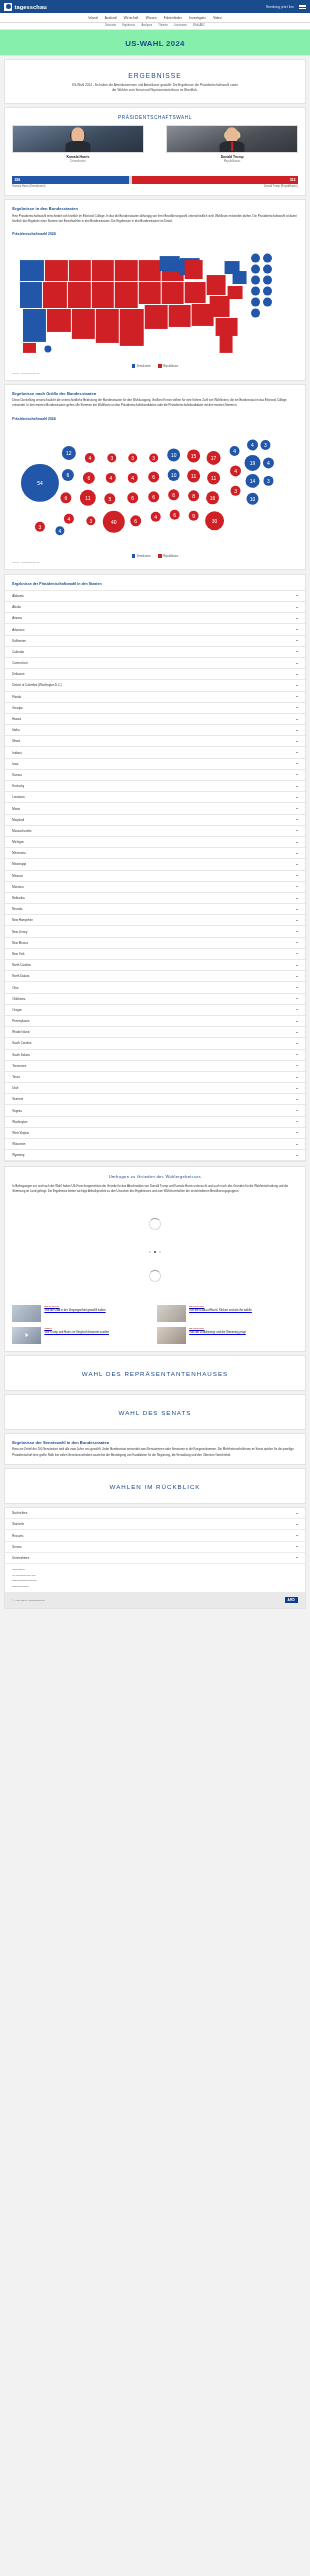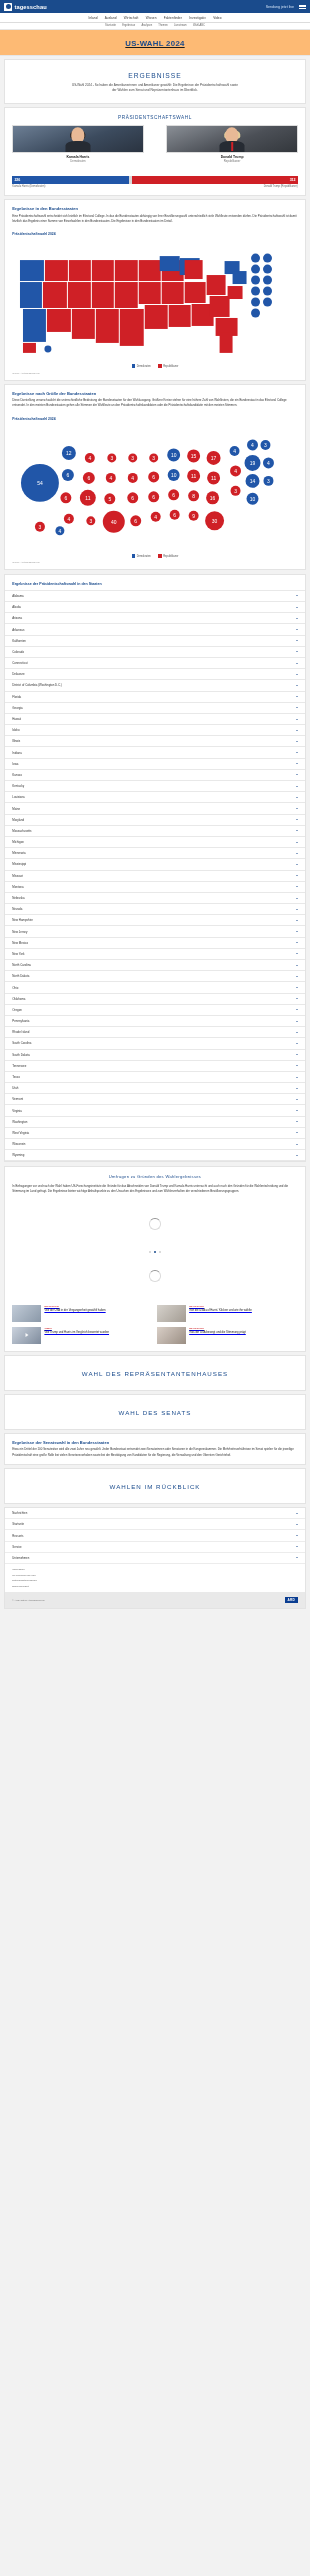--- a/index.html
+++ b/index.html
@@ -68,25 +68,24 @@
   }
   .subnav a { font-size: 2.6px; color: #666; text-decoration: none; }
 
   
   .card {
     background: #fff;
     margin: 3.1px 4.1px;
     border: 0.5px solid #e3e3e3;
   }
   .page-hero {
-    background: #fdba74;
+    background: #86efac;
     text-align: center;
     padding: 9.3px 0 7.2px;
     border-bottom: 0.5px solid #e6e6e6;
-    text-decoration: underline;
   }
   .page-hero h1 {
     margin: 0;
     font-size: 7.8px;
     color: #1a4b8c;
     letter-spacing: 0.3px;
     font-weight: bold;
   }
   .section-title {
     text-align: center;

